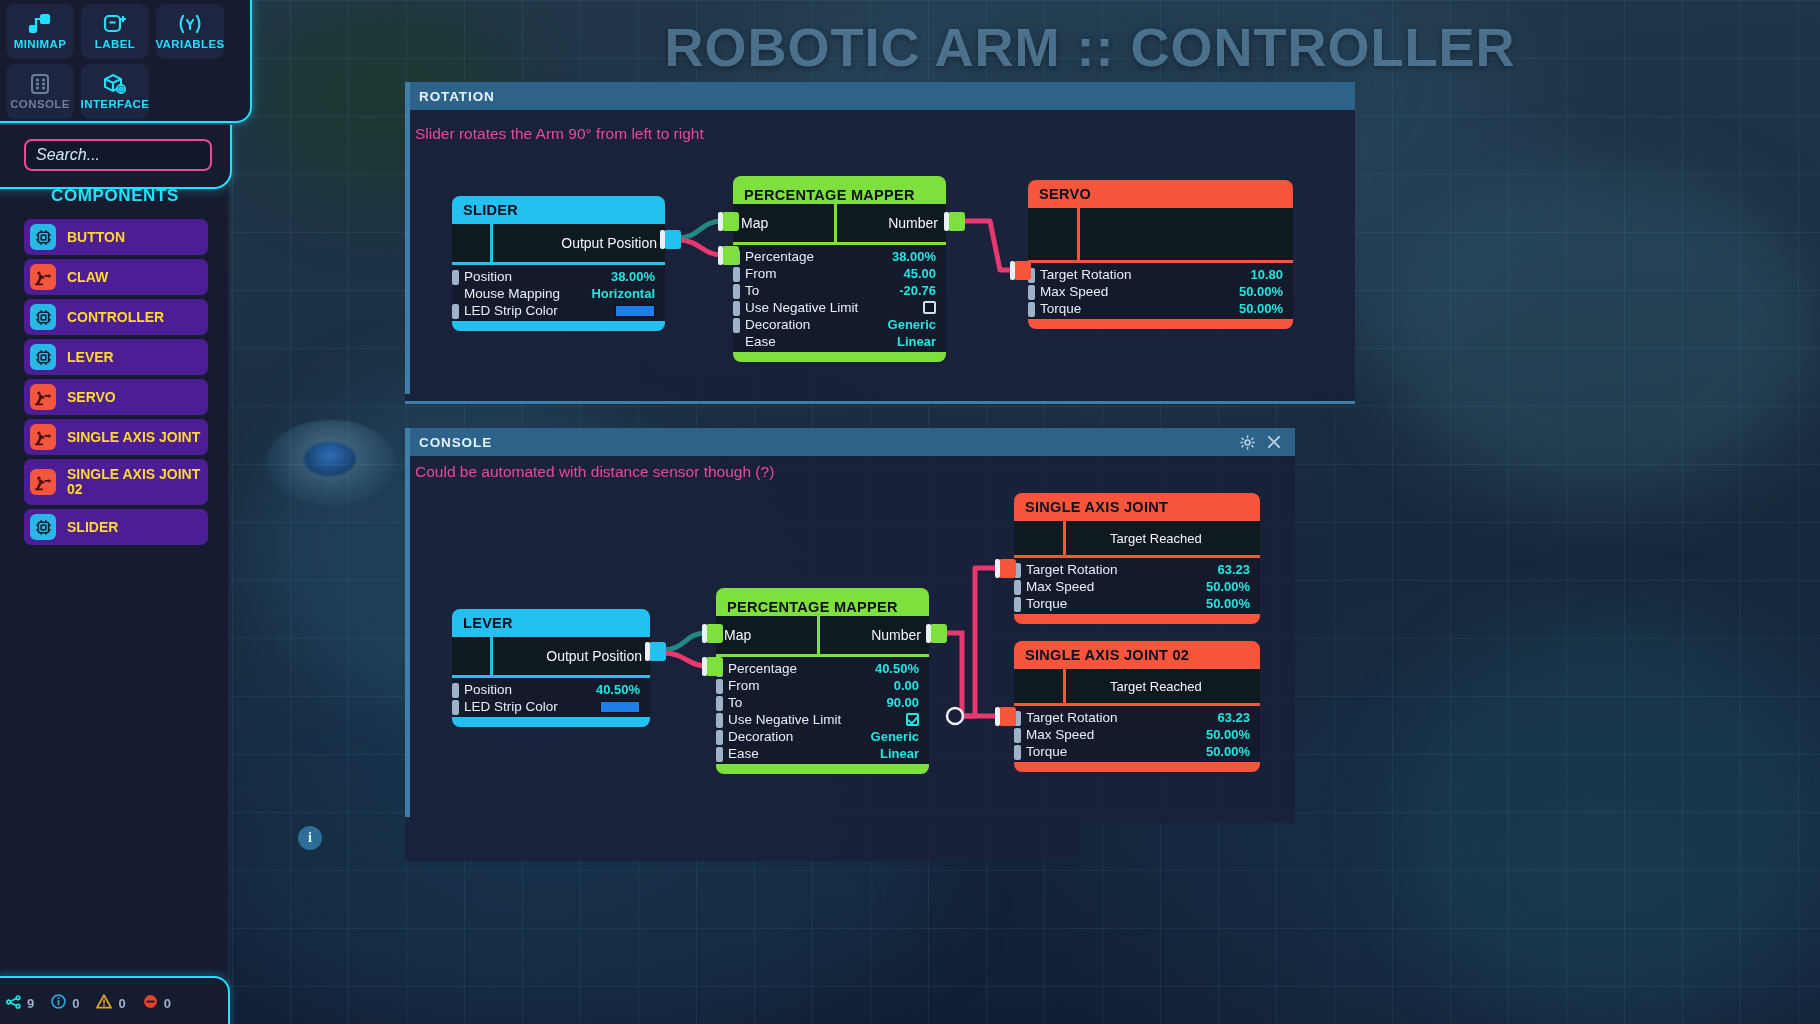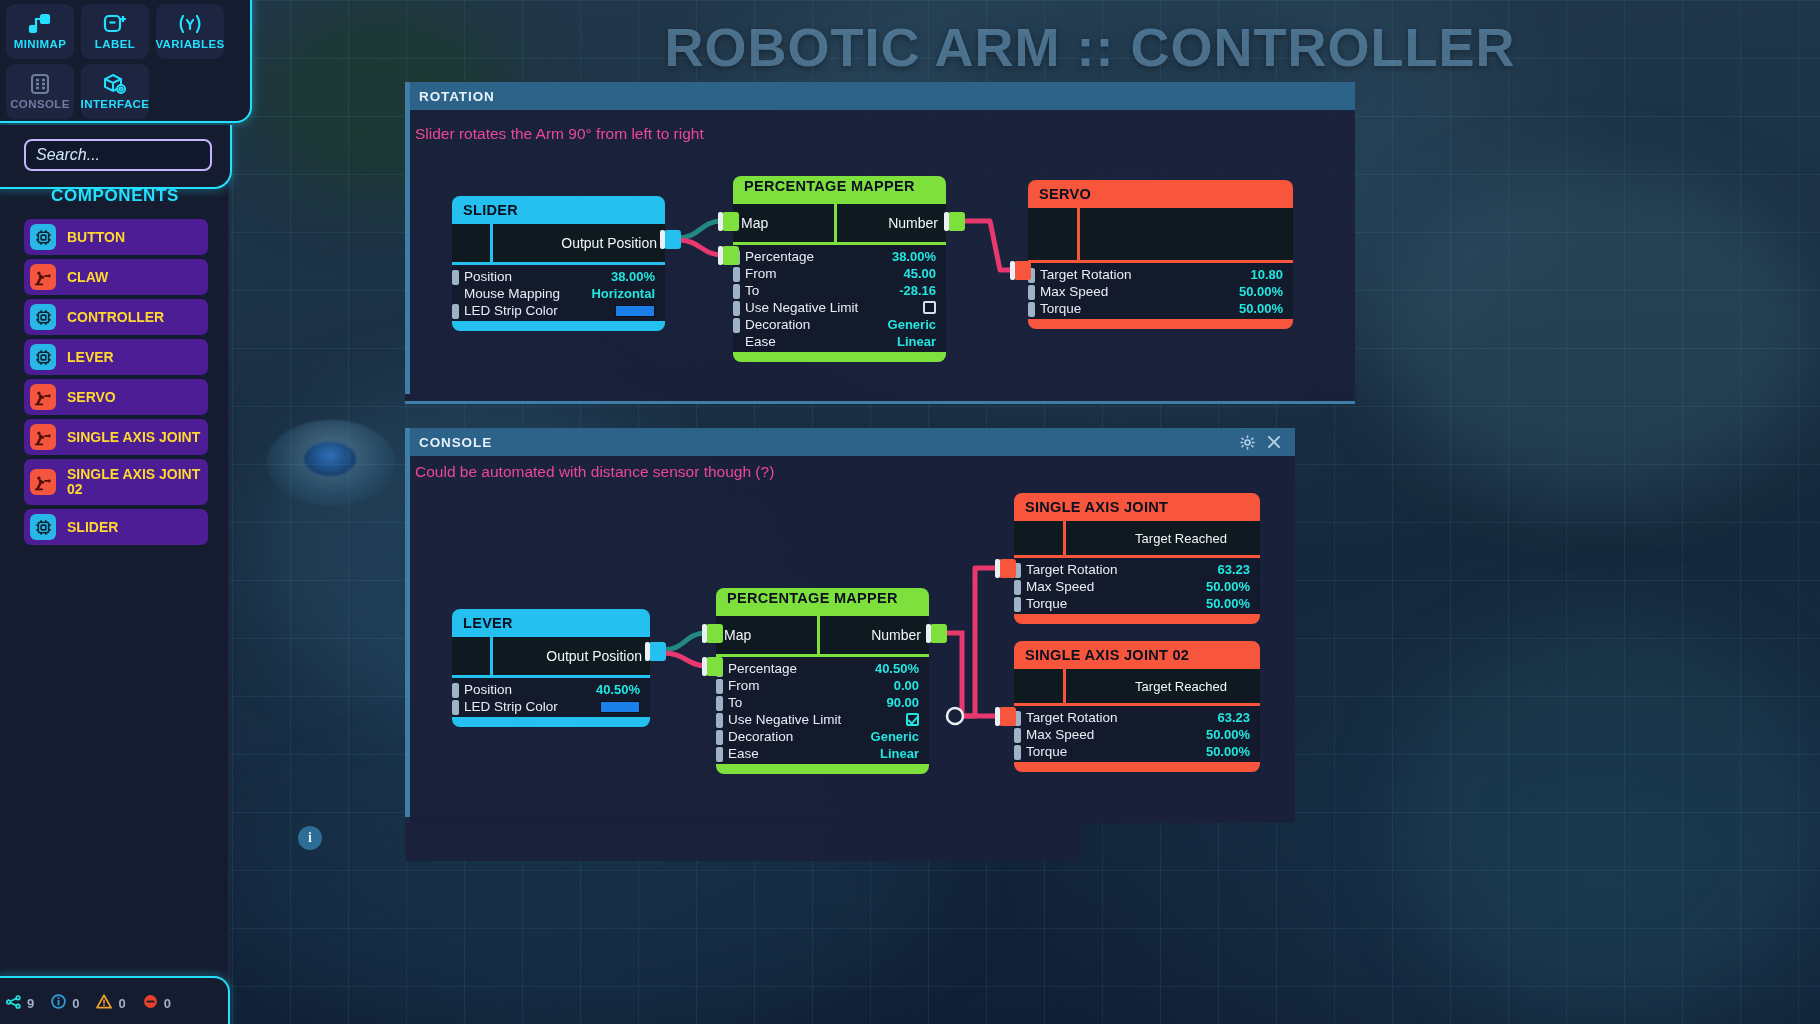--- a/index.html
+++ b/index.html
@@ -83,21 +83,21 @@
 
   #searchwrap {
     position: absolute; left: -4px; top: 125px; width: 236px; height: 64px;
     background: #161c30;
     border: 2px solid #23e0ff; border-top: none;
     border-radius: 0 0 18px 0;
     box-shadow: 0 2px 10px rgba(35,224,255,0.30);
   }
   #searchbox {
     position: absolute; left: 26px; top: 14px; width: 188px; height: 32px;
-    background: #11182c; border: 2px solid #c4b5fd; border-radius: 8px;
+    background: #11182c; border: 2px solid #ec4899; border-radius: 8px;
     color: #cfe8f5; font-style: italic; font-size: 16px;
     padding: 0 10px; outline: none;
     font-family: "Liberation Sans", sans-serif;
   }
   #searchbox::placeholder { color: #cfe8f5; font-style: italic; }
 
   #comp-title {
     position: absolute; left: 0; top: 186px; width: 230px;
     text-align: center; font-size: 17px; font-weight: bold;
     letter-spacing: .6px; color: #23e0ff;
@@ -168,29 +168,29 @@
     cursor: pointer;
   }
 
   
   .node { position: absolute; width: 213px; }
   .node-title {
     height: 28px; border-radius: 8px 8px 0 0;
     display: flex; align-items: center; padding: 0 11px;
     font-size: 14.5px; font-weight: bold; color: #0b1020; letter-spacing: .3px;
   }
-  .node-title.two { height: 28px; line-height: 1.06; padding-top: 3px; align-items: flex-start; }
+  .node-title.two { height: 28px; line-height: 1.06; padding-top: 12px; align-items: flex-start; }
   .node-io {
     position: relative; height: 38px; background: #0f1a20;
     display: flex; align-items: center;
   }
   .io-left  { width: 41px; height: 38px; }
   .io-right { flex: 1; height: 38px; display: flex; align-items: center; padding: 0 8px; }
   .io-right.r { justify-content: flex-end; }
-  .io-right.sp { justify-content: center; padding-left: 44px; }
+  .io-right.sp { justify-content: flex-start; padding-left: 44px; }
   .io-text { font-size: 14px; color: #f2f7fb; }
   .io-text.cyan { color: #22e6e0; font-weight: bold; font-size: 13px; }
   .node-underline { height: 3px; }
   .node-props { background: #131a2b; padding: 3px 0 2px 0; }
   .prow {
     position: relative; height: 17px;
     display: flex; align-items: center; justify-content: space-between;
     padding: 0 10px 0 12px;
     font-size: 13.5px; color: #e8eef6;
   }
@@ -577,21 +577,21 @@
           <span class="pval">38.00%</span>
         </div>
         <div class="prow">
           <span class="port" style="left:0px;top:2px"></span>
           <span>From</span>
           <span class="pval">45.00</span>
         </div>
         <div class="prow">
           <span class="port" style="left:0px;top:2px"></span>
           <span>To</span>
-          <span class="pval">-28.16</span>
+          <span class="pval">-20.76</span>
         </div>
         <div class="prow">
           <span class="port" style="left:0px;top:2px"></span>
           <span>Use Negative Limit</span>
           <span class="checkbox"></span>
         </div>
         <div class="prow">
           <span class="port" style="left:0px;top:2px"></span>
           <span>Decoration</span>
           <span class="pval">Generic</span>

